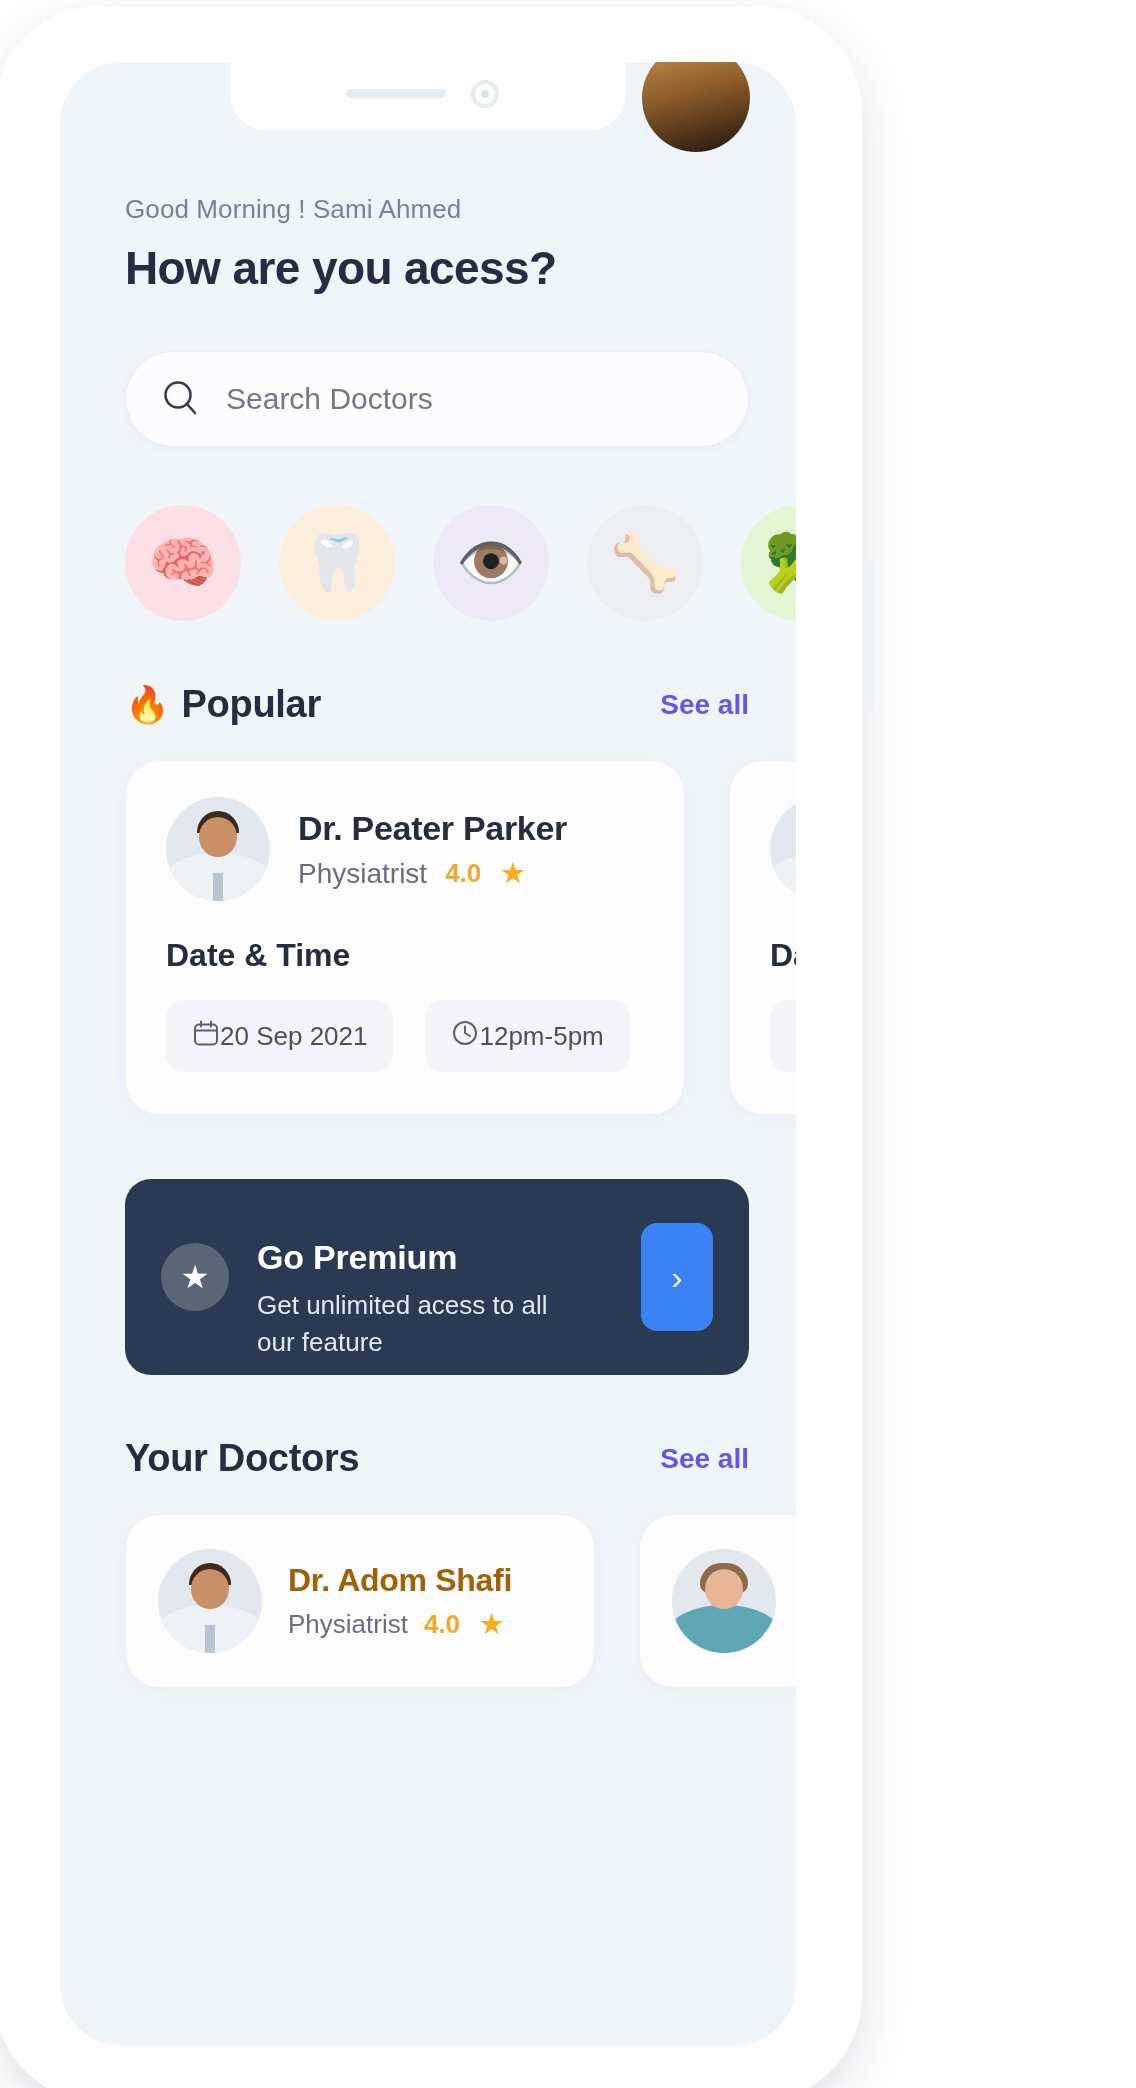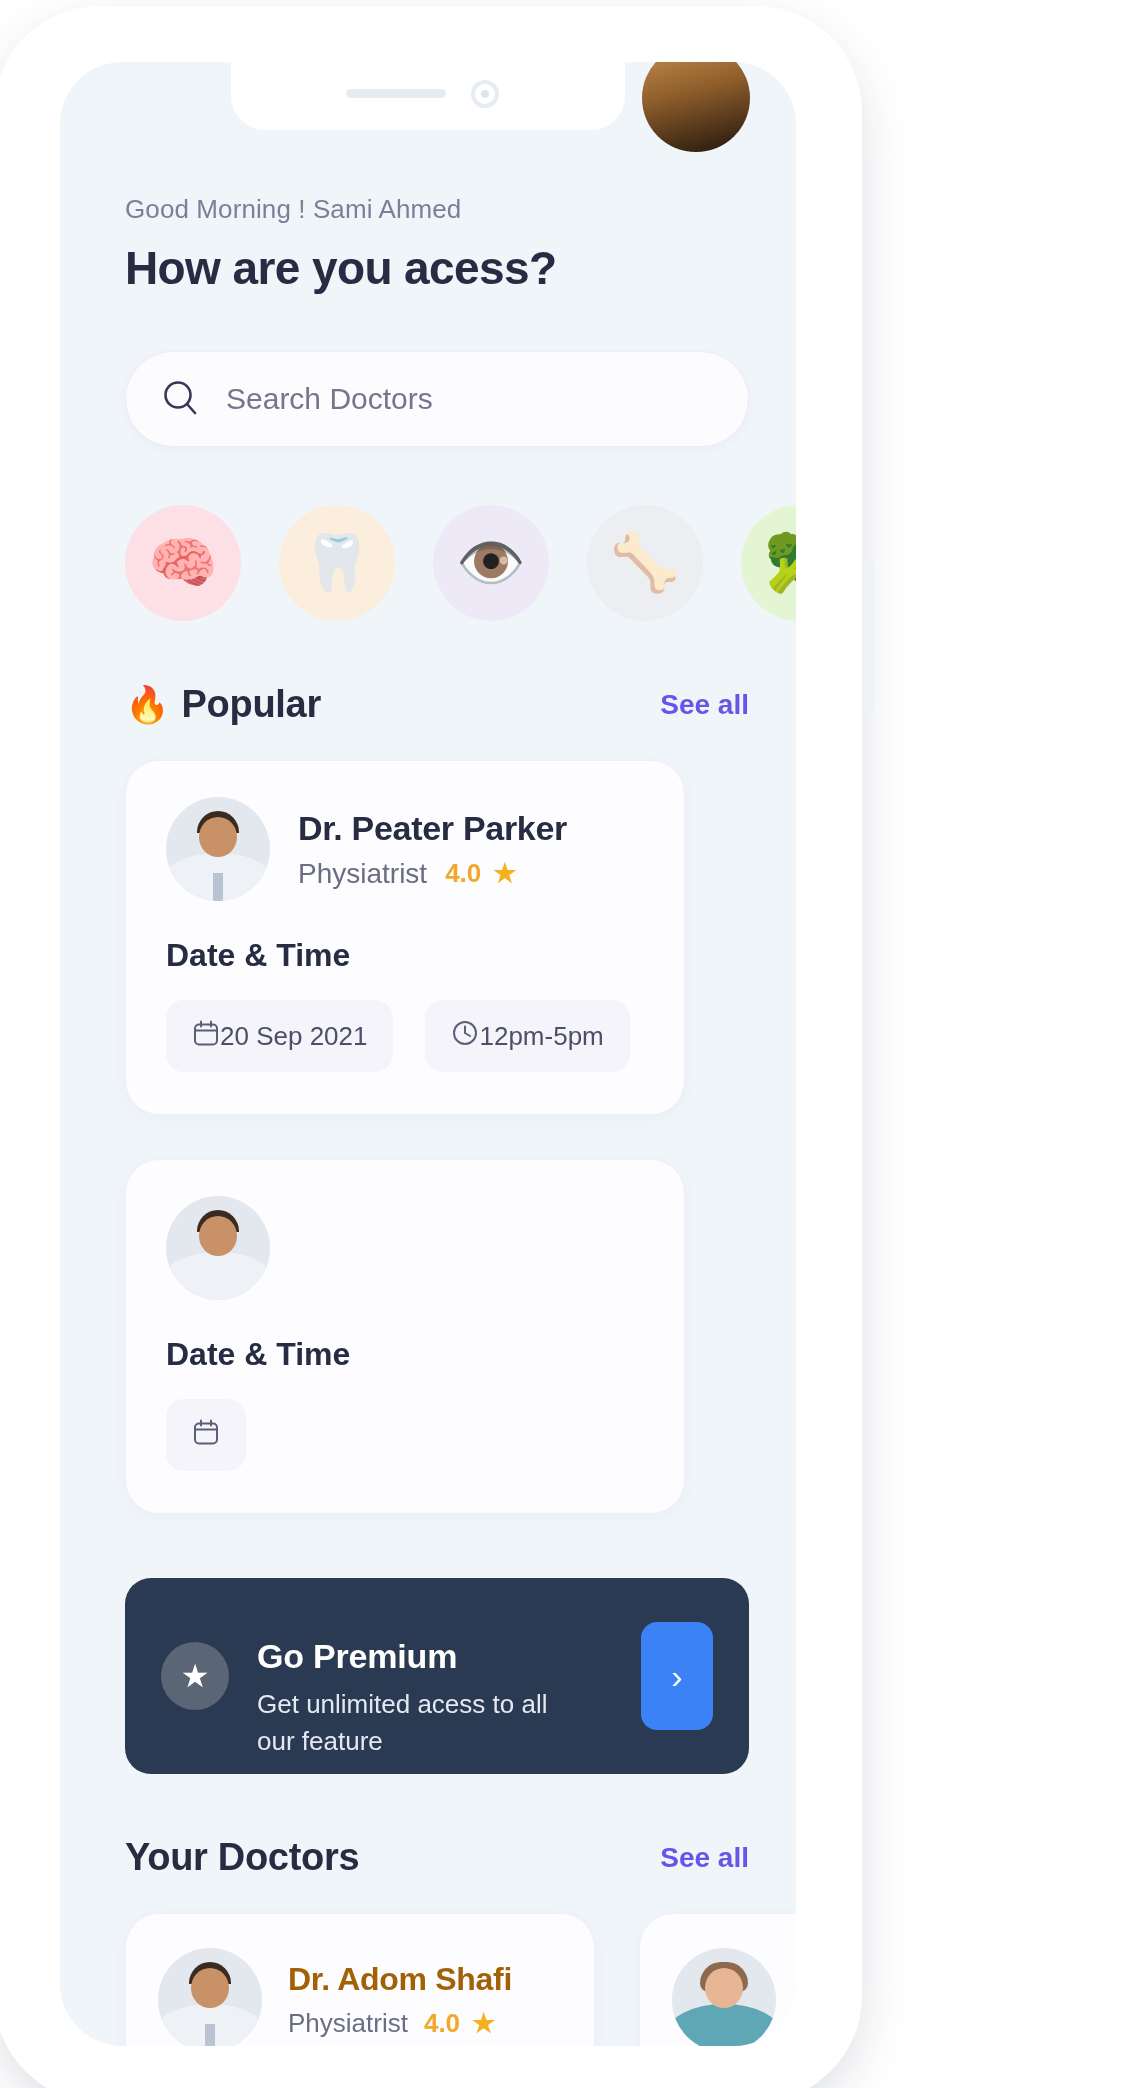--- a/index.html
+++ b/index.html
@@ -139,21 +139,20 @@
   .sec-emoji{ font-size:36px; }
   .see-all{
     font-size:28px; font-weight:bold; color:#6257e8;
   }
 
   
   .rail{
     margin-top:34px;
     display:flex; gap:44px;
     width:730px;
-    flex-direction:column;
   }
   .doc-card{
     flex:0 0 auto;
     width:560px;
     background:#fdfcff;
     border:1.5px solid #f1edf9;
     border-radius:34px;
     padding:36px 40px 42px 40px;
     box-shadow:0 4px 14px rgba(90,90,140,.04);
   }
@@ -176,21 +175,21 @@
 
   .doc-meta{ flex:1 1 auto; min-width:0; }
   .doc-name{
     font-size:34px; font-weight:bold; color:#262d42; white-space:nowrap;
     letter-spacing:-.3px;
   }
   .doc-sub{
     margin-top:10px; display:flex; align-items:center; gap:18px;
     font-size:28px; color:#6b6e83;
   }
-  .rating{ color:#f2a92b; font-weight:bold; font-size:26px; display:flex; align-items:flex-start; gap:12px;}
+  .rating{ color:#f2a92b; font-weight:bold; font-size:26px; display:flex; align-items:flex-start; gap:20px;}
   .star{ color:#f5b01f; font-size:26px; }
 
   .dt-label{
     margin-top:36px;
     font-size:32px; font-weight:bold; color:#262d42;
   }
   .chips{ margin-top:26px; display:flex; gap:32px; }
   .chip{
     background:#f5f4fb;
     border-radius:18px;

